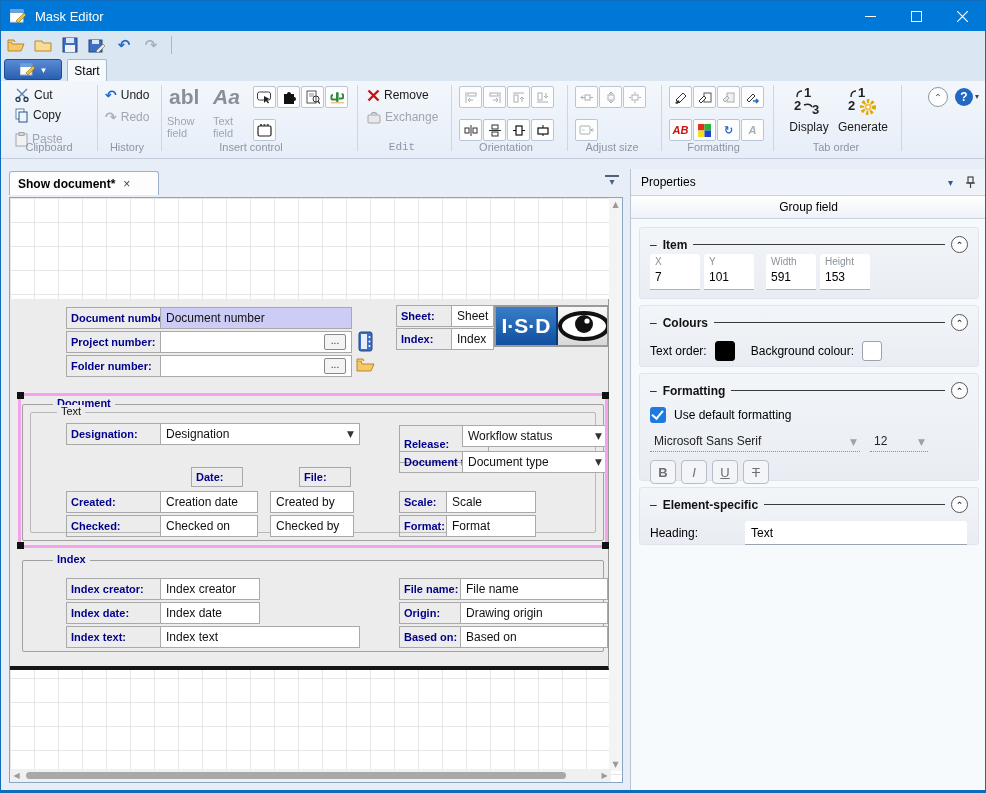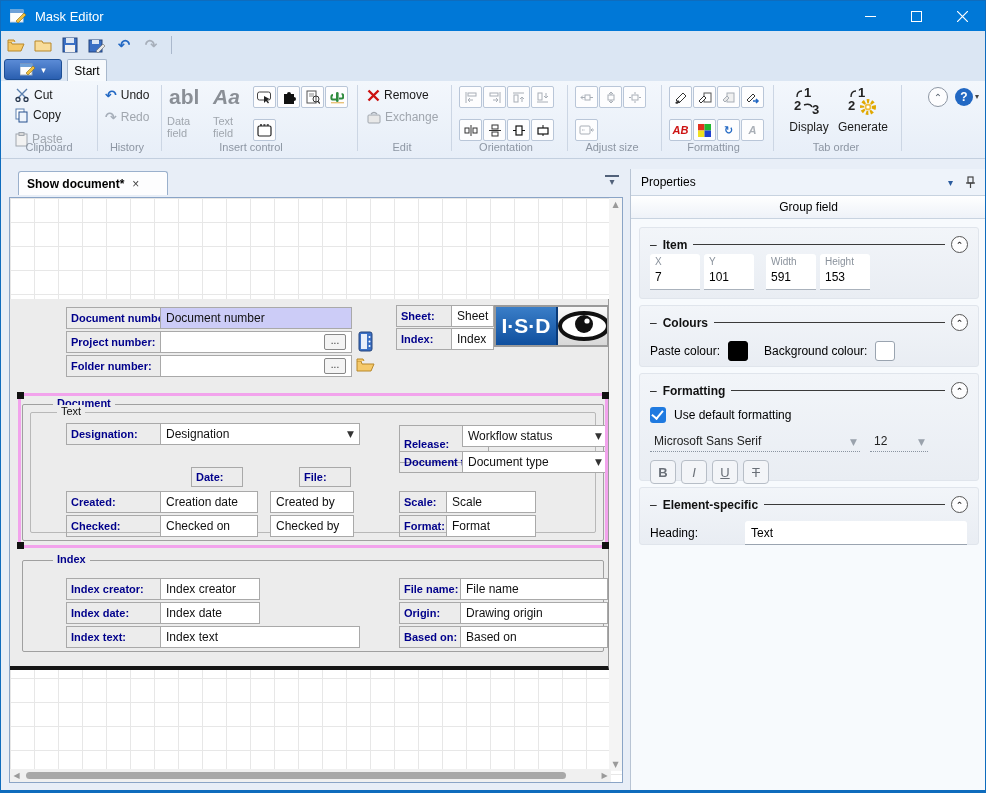--- a/index.html
+++ b/index.html
@@ -35,21 +35,21 @@
   .sbtn { position:absolute; width:23px; height:22px; border:1px solid #b9c6d8; background:#fdfdfe; border-radius:2px; display:flex; align-items:center; justify-content:center; font-size:11px; }
   .bigicontxt { position:absolute; font-size:21px; font-weight:bold; color:#8a8f96; }
   .biglabel { position:absolute; font-size:11px; color:#a0a6ae; line-height:12px; }
   .tbbig { position:absolute; width:52px; height:56px; top:4px; display:flex; flex-direction:column; align-items:center; }
   .tbbig .lbl2 { font-size:12px; color:#1a1a1a; margin-top:3px; }
   .roundbtn { position:absolute; width:20px; height:20px; border:1px solid #8d96a3; border-radius:50%; background:#fdfdfe; display:flex; align-items:center; justify-content:center; color:#5a6470; font-size:10px; }
   .helpbtn { position:absolute; width:18px; height:18px; border-radius:50%; background:#2268c3; color:#fff; font-size:12px; font-weight:bold; display:flex; align-items:center; justify-content:center; }
 
   
   .doctabbar { position:absolute; left:0; top:168px; width:628px; height:26px; background:#e8eef7; }
-  .doctab { position:absolute; left:17px; top:2px; width:150px; height:24px; background:#fdfdfe; border:1px solid #9ab0cc; border-bottom:none; border-radius:3px 3px 0 0; display:flex; align-items:center; padding:0 8px; gap:8px; }
+  .doctab { position:absolute; left:8px; top:2px; width:150px; height:24px; background:#fdfdfe; border:1px solid #9ab0cc; border-bottom:none; border-radius:3px 3px 0 0; display:flex; align-items:center; padding:0 8px; gap:8px; }
   .doctab .t { font-size:12px; font-weight:bold; }
   .doctab .x { color:#444; font-size:12px; }
   .tabmenu { position:absolute; right:10px; top:6px; width:14px; color:#51617a; font-size:10px; text-align:center; border-top:2px solid #51617a; line-height:9px; }
 
   
   .canvas { position:absolute; left:8px; top:196px; width:614px; height:586px; border:1px solid #8aa4c6; background-color:#fff;
     background-image:linear-gradient(to right,#e7e7e7 1px,transparent 1px),linear-gradient(to bottom,#e7e7e7 1px,transparent 1px);
     background-size:24px 24px; overflow:hidden; }
   .vscroll { position:absolute; right:0; top:0; width:13px; height:573px; background:#f4f4f4; }
   .hscroll { position:absolute; left:0; bottom:0; width:601px; height:13px; background:#f0f0f0; display:flex; align-items:center; }
@@ -197,21 +197,21 @@
     </div>
     <div class="ritem disabled" style="left:104px; top:26px;">
       <span class="uni gray" style="font-weight:bold; font-size:14px;">↷</span>
       <span>Redo</span>
     </div>
     <div class="grouplabel" style="left:96px; width:60px;">History</div>
     <div class="rsep" style="left:160px;"></div>
 
     <div class="bigicontxt" style="left:168px; top:4px;">abl</div>
     <div class="biglabel" style="left:166px; top:34px;">
-      <span style="display:block; width:34px;">Data field</span>
+      <span style="display:block; width:34px;">Show field</span>
     </div>
     <div class="bigicontxt" style="left:212px; top:4px; font-style:italic;">Aa</div>
     <div class="biglabel" style="left:212px; top:34px;">
       <span style="display:block; width:34px;">Text field</span>
     </div>
     <div class="sbtn" style="left:252px; top:5px;">
       <svg width="15" height="13">
           <rect x="0.5" y="1" width="13" height="8" rx="2" fill="#fff" stroke="#444"></rect>
           <path d="M7 5 L7 12 L9 10 L11 12.5 L12 11.5 L10 9 L12.5 8 Z" fill="#222"></path>
         </svg>
@@ -253,21 +253,21 @@
         </svg>
       <span>Remove</span>
     </div>
     <div class="ritem disabled" style="left:366px; top:26px;">
       <svg width="14" height="13">
           <rect x="1" y="4" width="12" height="8" rx="1" fill="#e8e8e8" stroke="#a0a6ae"></rect>
           <path d="M4 3 q3 -3 6 0" fill="none" stroke="#a0a6ae" stroke-width="1.4"></path>
         </svg>
       <span>Exchange</span>
     </div>
-    <div class="grouplabel" style="left:356px; width:90px;">Edit</div>
+    <div class="grouplabel" style="left:356px; width:90px;font-family:Liberation Mono, monospace;">Edit</div>
     <div class="rsep" style="left:450px;"></div>
 
     <div class="sbtn" style="left:458px; top:5px;">
         <svg width="14" height="13">
           <line x1="2" y1="1" x2="2" y2="12" stroke="#a8aeb6"></line>
           <rect x="4" y="2" width="8" height="3" fill="none" stroke="#a8aeb6"></rect>
           <path d="M9 9 H4 M6 7 L4 9 L6 11" stroke="#a8aeb6" fill="none"></path>
         </svg>
       </div>
     <div class="sbtn" style="left:482px; top:5px;">
@@ -587,21 +587,21 @@
       </div>
     </div>
 
     <div class="card" style="top:136px; height:62px;">
       <div class="cardtitle">
           <span>Colours</span>
           <span class="line"></span>
           <span class="chev uni">⌃</span>
         </div>
       <div style="display:flex; align-items:center; gap:8px; margin-top:10px; font-size:12px;">
-        <span>Paste colour:</span>
+        <span>Text order:</span>
         <div class="swatch" style="background:#000; border:1px solid #000;"></div>
         <span style="margin-left:8px;">Background colour:</span>
         <div class="swatch" style="background:#fff; border:1px solid #9aa4b0;"></div>
       </div>
     </div>
 
     <div class="card" style="top:204px; height:108px;">
       <div class="cardtitle">
           <span>Formatting</span>
           <span class="line"></span>

